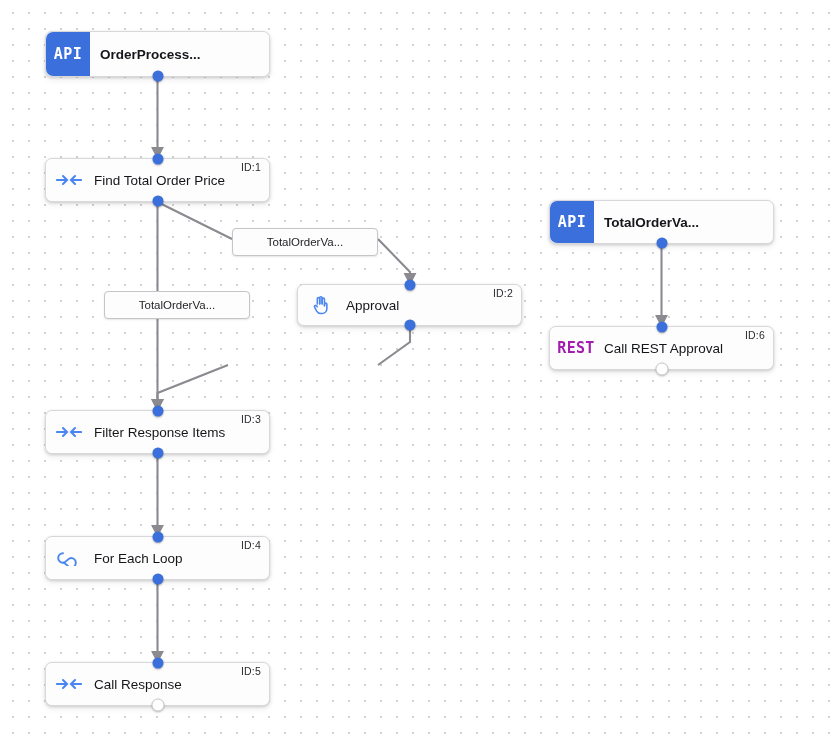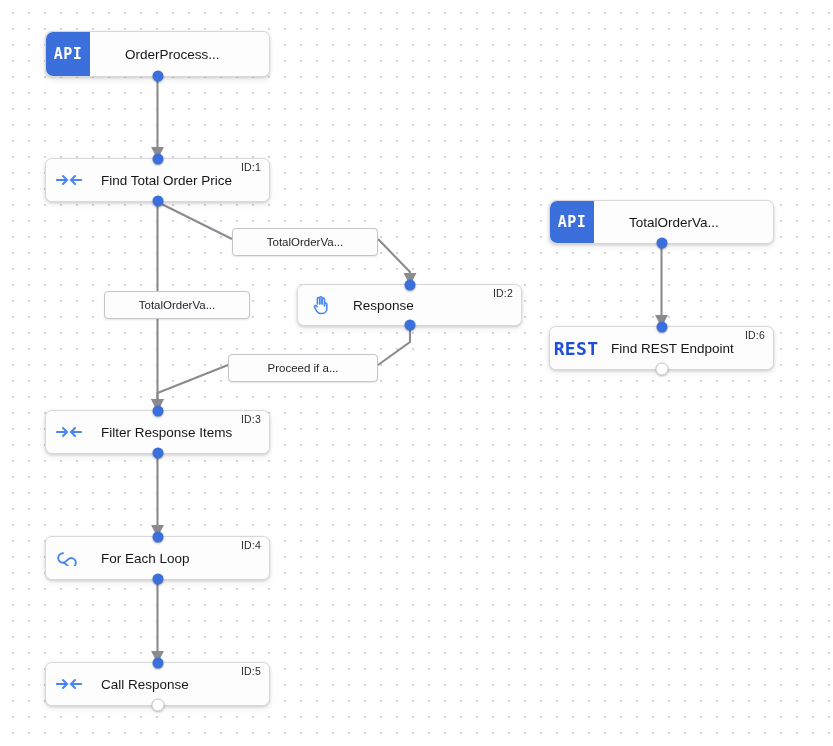--- a/index.html
+++ b/index.html
@@ -38,21 +38,20 @@
     align-items: stretch;
     overflow: visible;
   }
   .node-inner {
     display: flex;
     align-items: center;
     width: 100%;
     border-radius: 7px;
     overflow: hidden;
     background: #fdfdfd;
-    gap: 7px;
   }
 
   
   .badge-api {
     width: 44px;
     align-self: stretch;
     background: #3b6fdb;
     color: #ffffff;
     display: flex;
     align-items: center;
@@ -62,43 +61,43 @@
     font-weight: bold;
     letter-spacing: 0.5px;
     flex: 0 0 44px;
   }
   .badge-rest {
     width: 52px;
     flex: 0 0 52px;
     display: flex;
     align-items: center;
     justify-content: center;
-    color: #1d4ed8;
+    color: #a21caf;
     font-family: "DejaVu Sans Mono", monospace;
-    font-size: 18px;
+    font-size: 15px;
     font-weight: bold;
     letter-spacing: 0.3px;
   }
   .icon-slot {
     width: 46px;
     flex: 0 0 46px;
     display: flex;
     align-items: center;
     justify-content: center;
   }
   .node-title {
     font-size: 13.5px;
     font-weight: normal;
     color: #15161a;
     white-space: nowrap;
     padding-left: 2px;
   }
   .node-title.pad-api {
-    padding-left: 28px;
-    font-weight: normal;
+    padding-left: 10px;
+    font-weight: bold;
   }
   .id-tag {
     position: absolute;
     top: 2px;
     right: 8px;
     font-size: 10.5px;
     color: #2a2b30;
     font-family: "Liberation Sans", sans-serif;
     letter-spacing: 0.2px;
     margin-left: 32px;
@@ -189,23 +188,20 @@
   </svg>
 
   <div class="edge-label" style="left:232px; top:228px; width:146px;">
     <span>TotalOrderVa...</span>
   </div>
 
   <div class="edge-label" style="left:104px; top:291px; width:146px;">
     <span>TotalOrderVa...</span>
   </div>
 
-  <div class="edge-label" style="left:228px; top:354px; width:150px;">
-    <span>Proceed if a...</span>
-  </div>
 
   <div class="node" style="left:45px; top:31px; width:225px; height:46px;">
     <div class="node-inner">
       <div class="badge-api">API</div>
       <div class="node-title pad-api">OrderProcess...</div>
     </div>
     <div class="port filled bottom"></div>
   </div>
 
   <div class="node" style="left:45px; top:158px; width:225px; height:44px;">
@@ -232,21 +228,21 @@
       <div class="icon-slot">
         <svg width="22" height="22" viewBox="0 0 24 24">
           <g fill="none" stroke="#4a86f0" stroke-width="1.7" stroke-linecap="round" stroke-linejoin="round">
             <path d="M8 11V5.2a1.3 1.3 0 0 1 2.6 0V11"></path>
             <path d="M10.6 10.6V4.2a1.3 1.3 0 0 1 2.6 0v6.4"></path>
             <path d="M13.2 11V5.6a1.3 1.3 0 0 1 2.6 0V13"></path>
             <path d="M15.8 12.2v-1a1.3 1.3 0 0 1 2.6 0v4.6c0 3.1-2.2 5.4-5.3 5.4h-1.4c-2.2 0-3.4-1-4.4-2.6L5 14.4a1.3 1.3 0 0 1 2-1.6l1 1.1"></path>
           </g>
         </svg>
       </div>
-      <div class="node-title">Response</div>
+      <div class="node-title">Approval</div>
     </div>
     <div class="id-tag">ID:2</div>
     <div class="port filled top"></div>
     <div class="port filled bottom"></div>
   </div>
 
   <div class="node" style="left:45px; top:410px; width:225px; height:44px;">
     <div class="node-inner">
       <div class="icon-slot">
         <svg width="26" height="16" viewBox="0 0 26 16">
@@ -302,20 +298,20 @@
     <div class="node-inner">
       <div class="badge-api">API</div>
       <div class="node-title pad-api">TotalOrderVa...</div>
     </div>
     <div class="port filled bottom"></div>
   </div>
 
   <div class="node" style="left:549px; top:326px; width:225px; height:44px;">
     <div class="node-inner">
       <div class="badge-rest">REST</div>
-      <div class="node-title">Find REST Endpoint</div>
+      <div class="node-title">Call REST Approval</div>
     </div>
     <div class="id-tag">ID:6</div>
     <div class="port filled top"></div>
     <div class="port hollow bottom"></div>
   </div>
 
 </div>
 
 </body></html>

